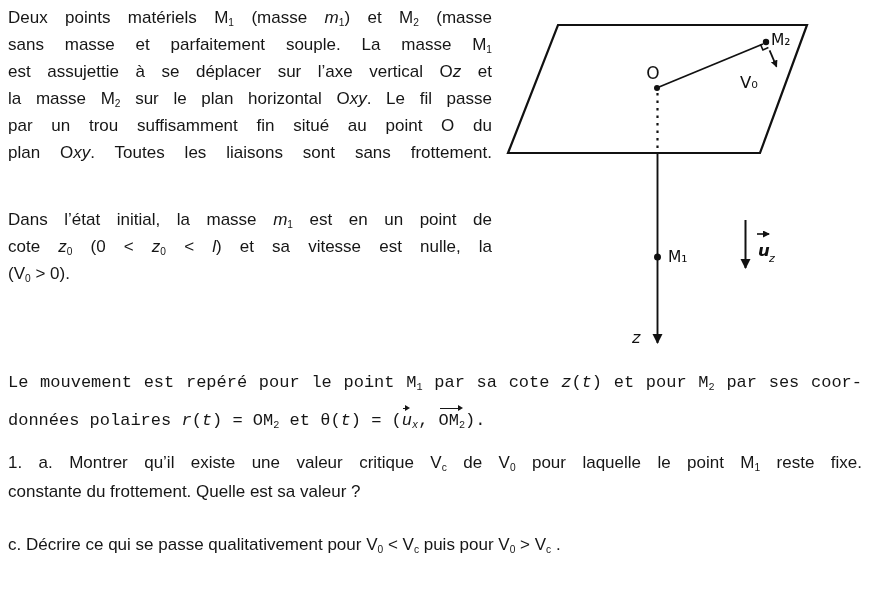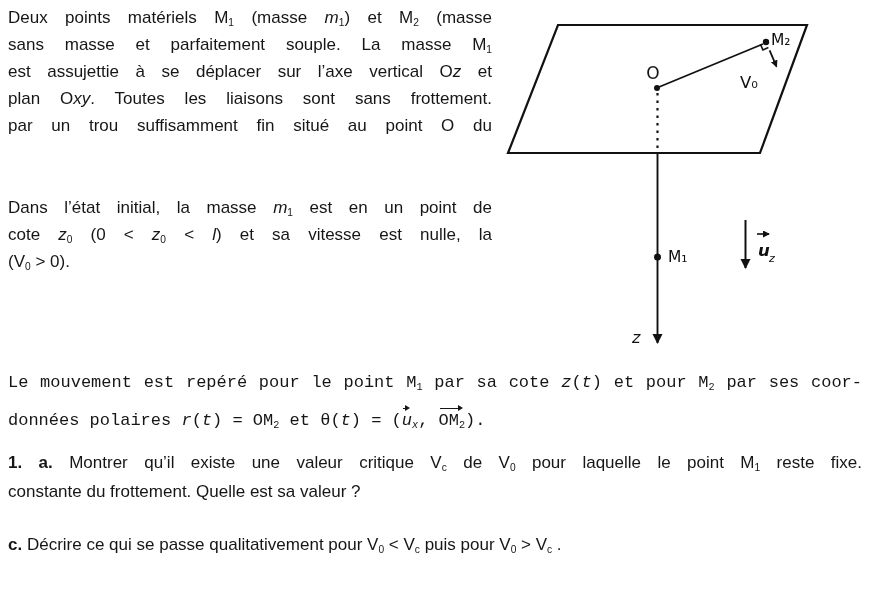--- a/index.html
+++ b/index.html
@@ -11,21 +11,21 @@
     color: #161616;
     font-family: "Liberation Sans", "DejaVu Sans", sans-serif;
     overflow: hidden;
   }
   .block { position: absolute; }
   .line  { font-size: 17px; height: 27px; line-height: 27px; }
   .wide .line { height: 38px; line-height: 38px; }
   .qline { font-size: 17px; height: 29px; line-height: 29px; }
   .j { text-align: justify; text-align-last: justify; }
   sub { font-size: 0.6em; vertical-align: -0.32em; line-height: 0; }
-  b { font-weight: bold; }
+  b { font-weight: normal; }
   i { font-style: italic; }
   
   .vec { position: relative; display: inline-block; line-height: 1.05; }
   .vec::before {
     content: ""; position: absolute; left: 1px; right: 5px; top: -4px;
     border-top: 1.6px solid #161616;
   }
   .vec::after {
     content: ""; position: absolute; right: -1px; top: -7.5px;
     width: 0; height: 0;
@@ -35,25 +35,26 @@
 </style>
 </head>
 <body>
 
 <div class="page">
 
   <div class="block" style="left:8px; top:4px; width:484px;">
     <div class="line j">Deux points matériels M<sub>1</sub> (masse <i>m</i><sub>1</sub>) et M<sub>2</sub> (masse</div>
     <div class="line j">sans masse et parfaitement souple. La masse M<sub>1</sub></div>
     <div class="line j">est assujettie à se déplacer sur l’axe vertical O<i>z</i> et</div>
+    <div class="line j">la masse M<sub>2</sub> sur le plan horizontal O<i>xy</i>. Le fil passe</div>
+    <div class="line j">par un trou suffisamment fin situé au point O du</div>
     <div class="line j">plan O<i>xy</i>. Toutes les liaisons sont sans frottement.</div>
-    <div class="line j">par un trou suffisamment fin situé au point O du</div>
   </div>
 
-  <div class="block" style="left:8px; top:194px; width:484px;">
+  <div class="block" style="left:8px; top:206px; width:484px;">
     <div class="line j">Dans l’état initial, la masse <i>m</i><sub>1</sub> est en un point de</div>
     <div class="line j">cote <i>z</i><sub>0</sub> (0 &lt; <i>z</i><sub>0</sub> &lt; <i>l</i>) et sa vitesse est nulle, la</div>
     <div class="line">(V<sub>0</sub> &gt; 0).</div>
   </div>
 
   <div class="block wide" style="left:8px; top:364px; width:854px;font-family:Liberation Mono, monospace;">
     <div class="line j">Le mouvement est repéré pour le point M<sub>1</sub> par sa cote <i>z</i>(<i>t</i>) et pour M<sub>2</sub> par ses coor-</div>
     <div class="line">données polaires <i>r</i>(<i>t</i>) = OM<sub>2</sub> et θ(<i>t</i>) = (<span class="vec"><i>u</i></span><sub><i>x</i></sub>, <span class="vec">OM<sub>2</sub></span>).</div>
   </div>
 

